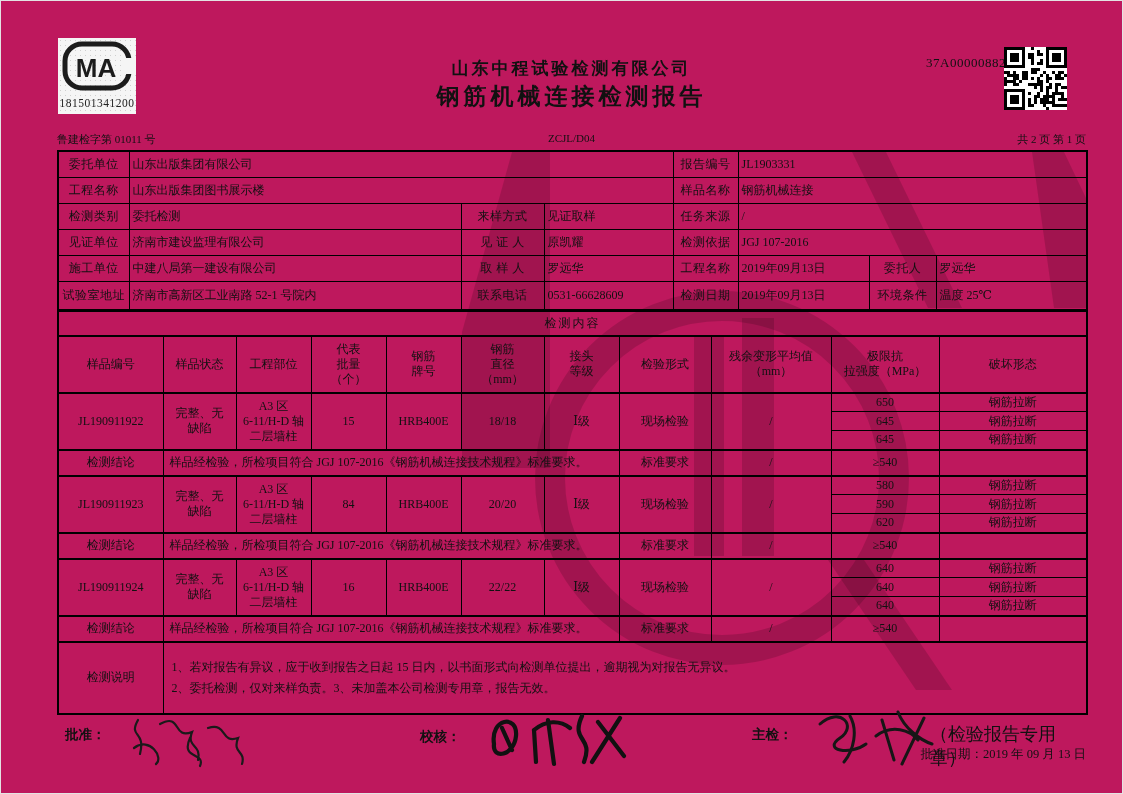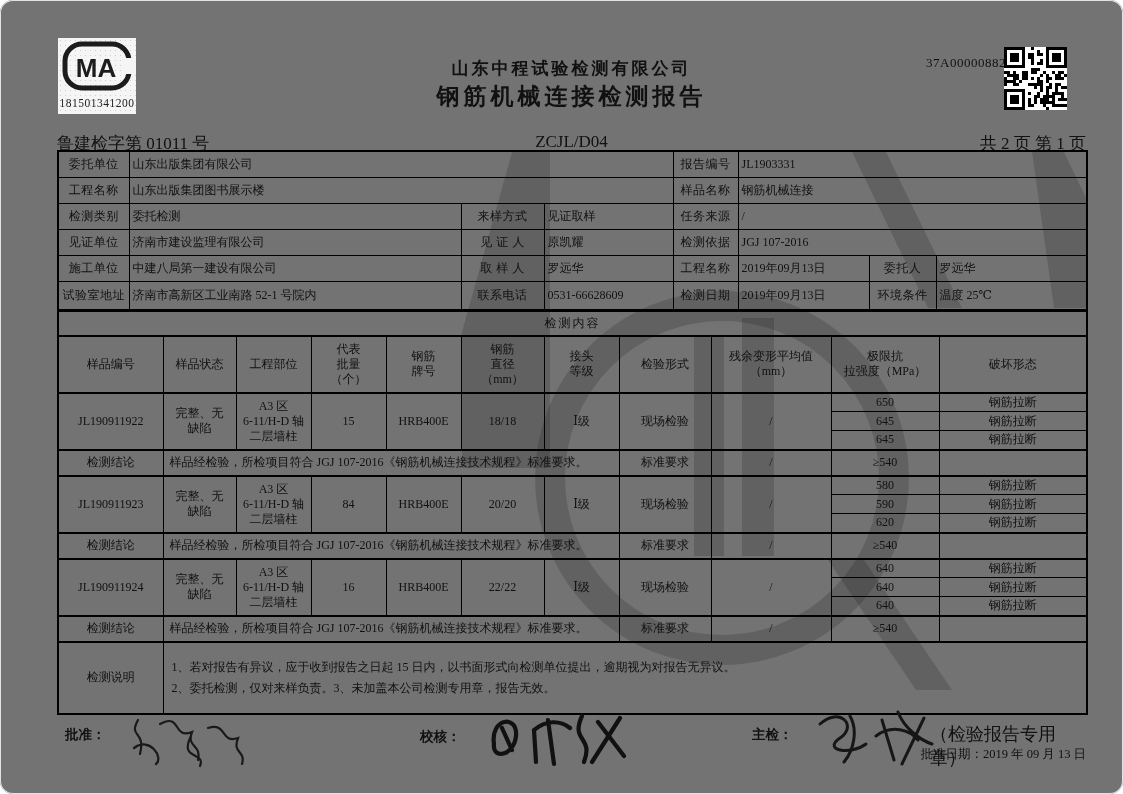--- a/index.html
+++ b/index.html
@@ -1,19 +1,19 @@
 <!DOCTYPE html>
 <html><head>
 <meta charset="utf-8">
 <style>
   * { margin:0; padding:0; box-sizing:border-box; }
   html,body { background:#fff; }
   body { width:1123px; height:794px; font-family:"Liberation Serif","DejaVu Serif",serif; color:#111; }
-  .page { position:relative; width:1123px; height:794px; background:#737373; overflow:hidden;
-          box-shadow: inset 0 0 0 1px #e3e3e3; border-radius: 13px; }
+  .page { position:relative; width:1123px; height:794px; background:#be185d; overflow:hidden;
+          box-shadow: inset 0 0 0 1px #e3e3e3; }
   .wm { position:absolute; left:0; top:0; z-index:0; }
   .content { position:absolute; left:0; top:0; width:1123px; height:794px; z-index:1; }
 
   
   .cma { position:absolute; left:58px; top:38px; width:78px; height:76px; text-align:center;
          background-color:#f5f5f5;
          background-image: radial-gradient(#cfcfcf 0.7px, transparent 0.8px);
          background-size:5px 5px; }
   .cma-num { font-size:11.5px; letter-spacing:0.5px; margin-top:-3px; color:#222; }
 
@@ -23,21 +23,21 @@
              font-family:"Liberation Sans","DejaVu Sans",sans-serif;
              font-size:17px; font-weight:bold; letter-spacing:3px; }
   .rtitle  { position:absolute; top:81px; width:100%; text-align:center;
              font-family:"Liberation Sans","DejaVu Sans",sans-serif;
              font-size:23px; font-weight:bold; letter-spacing:4px; }
 
   .docnum { position:absolute; left:926px; top:55px; font-size:13px; letter-spacing:0.5px; z-index:1; }
   .qr { position:absolute; left:1004px; top:47px; width:63px; height:63px; background:#fff; z-index:2; }
 
   .meta-row { position:absolute; left:57px; top:132px; width:1029px; display:flex;
-              justify-content:space-between; font-size:17px; }
+              justify-content:space-between; font-size:11px; }
   .meta-row .mid { position:absolute; left:0; width:100%; text-align:center; }
   .meta-row .right { margin-left:auto; }
 
   
   .tables { position:absolute; left:57px; top:150px; width:854px; }
   table { border-collapse:collapse; table-layout:fixed; width:1029px; background:transparent; }
   td { border:1px solid #000; font-size:12px; text-align:center; vertical-align:middle;
        padding:1px 3px; line-height:1.25; overflow:hidden; }
   .tbl-info { border:2px solid #000; border-bottom-width:0; }
   .tbl-res  { border:2px solid #000; }

